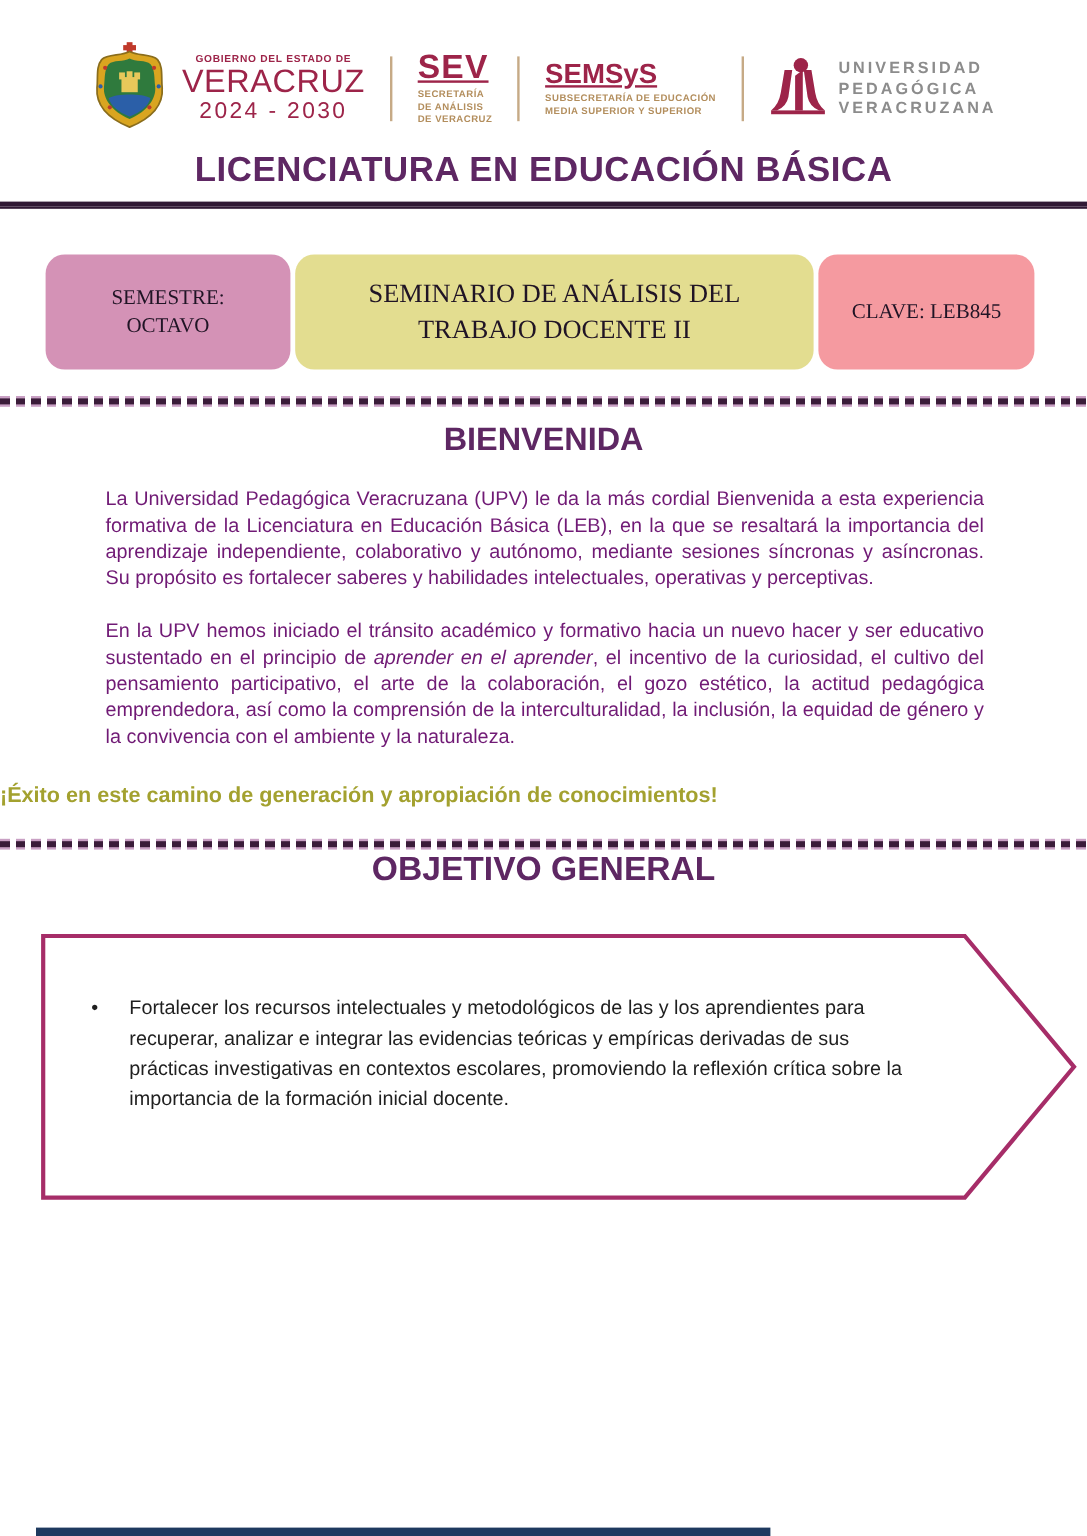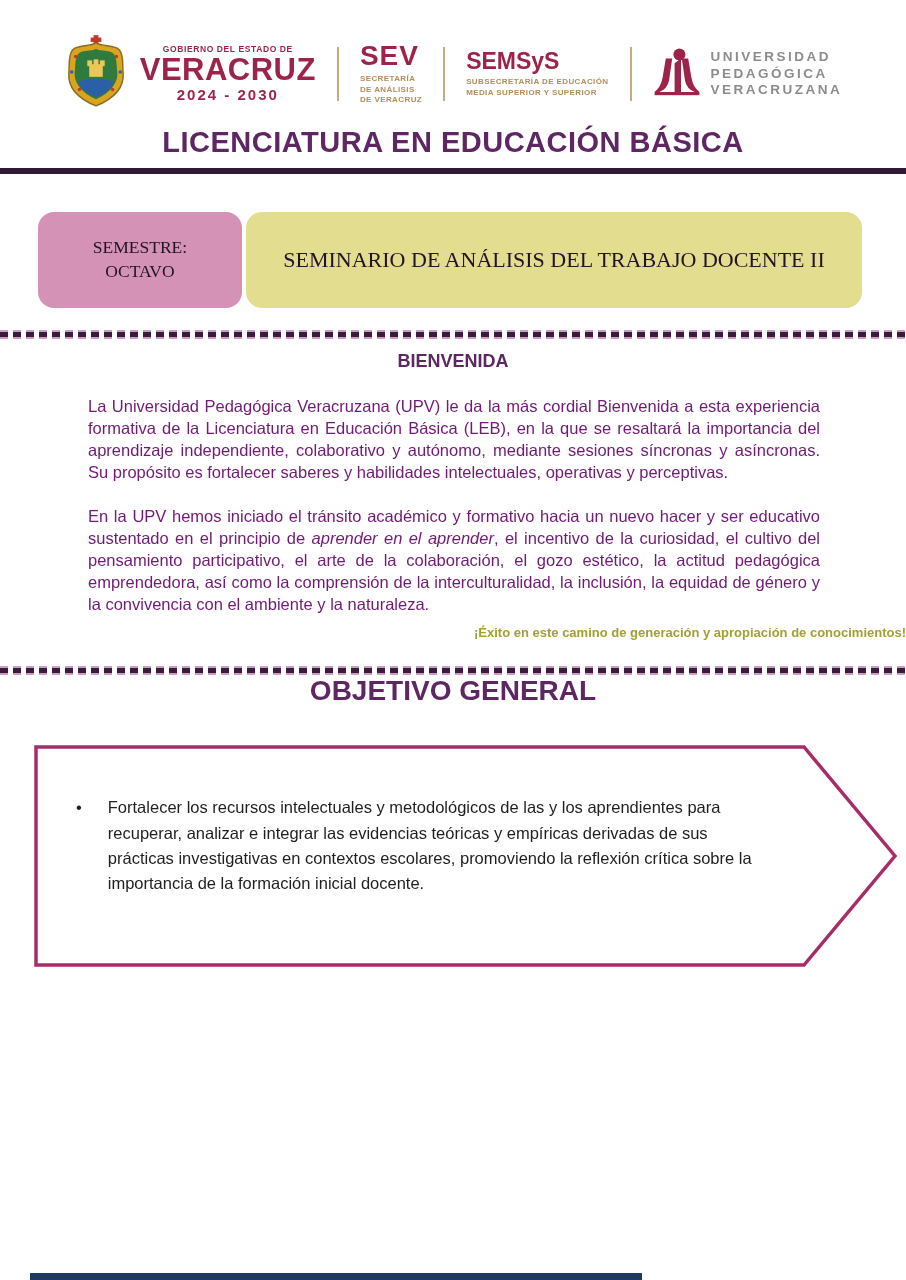--- a/index.html
+++ b/index.html
@@ -14,25 +14,25 @@
   }
   .pre { white-space: pre-line; }
 
   
   .header {
     display: flex; align-items: center; justify-content: center;
     gap: 12px; padding-top: 36px; height: 112px;
   }
   .gov-text { text-align: center; color: var(--maroon, #9D2449); line-height: 1.05; }
   .gov-top  { font-size: 8.5px; font-weight: bold; letter-spacing: .6px; }
-  .gov-name { font-size: 31px; font-weight: bold; letter-spacing: .5px; text-align: center; }
-  .gov-period { font-size: 15px; font-weight: bold; letter-spacing: 2px; }
+  .gov-name { font-size: 27px; font-weight: normal; letter-spacing: .5px; text-align: center; }
+  .gov-period { font-size: 19px; font-weight: normal; letter-spacing: 2px; }
   .vdiv { width: 2px; height: 54px; background: var(--gold, #B38E5D); opacity:.75; margin: 0 9px; }
   .agency { line-height: 1; }
-  .agency .acronym { color: var(--maroon, #9D2449); font-weight: bold; }
+  .agency .acronym { color: var(--maroon, #9D2449); font-weight: bold; text-decoration: underline; }
   .sev .acronym { font-size: 28px; letter-spacing: 1px; }
   .semsys .acronym { font-size: 23px; }
   .agency .subtitle {
     margin-top: 4px; color: var(--gold, #B38E5D);
     font-weight: bold; font-size: 8px; letter-spacing: .4px; line-height: 1.35;
   }
   .upv { display: flex; align-items: center; gap: 10px; }
   .upv-name {
     color: #8C8C8C; font-weight: bold; font-size: 13.5px;
     letter-spacing: 2.5px; line-height: 1.22;
@@ -71,33 +71,33 @@
     background-size: 100% 5px, 100% 9px;
     background-position: 0 2px, 0 0;
     background-repeat: no-repeat, no-repeat;
   }
   .dash1 { margin-top: 22px; }
   .dash2 { margin-top: 26px; }
 
   
   .section-heading {
     text-align: center; color: var(--heading_purple, #5E2763);
-    font-size: 18px; font-weight: bold;
+    font-size: 27px; font-weight: bold;
   }
   .bienvenida-h { margin-top: 12px; }
   .objetivo-h { font-size: 28px; }
   .body-copy {
     margin: 0 86px 0 88px; text-align: justify;
     font-size: 16.5px; line-height: 1.33; color: #701a75;
   }
   .p1 { margin-top: 24px; }
   .p2 { margin-top: 22px; }
   .exito {
-    margin-top: 10px; text-align: right;
-    color: var(--olive, #A3A12F); font-weight: bold; font-size: 13px;
+    margin-top: 27px; text-align: left;
+    color: var(--olive, #A3A12F); font-weight: bold; font-size: 18px;
   }
 
   
   .arrow-wrap { position: relative; margin: 38px 8px 0 34px; height: 222px; }
   .arrow-svg { position: absolute; inset: 0; width: 100%; height: 100%; }
   .arrow-content { position: absolute; left: 42px; top: 50px; right: 142px; }
   .bullet-item { display: flex; gap: 26px; font-size: 16.5px; line-height: 1.52; color: #1f1f1f; }
   .bullet-dot { flex: 0 0 auto; }
 
   
@@ -174,20 +174,21 @@
     </div>
   </div>
 
   <div class="doc-title">LICENCIATURA EN EDUCACIÓN BÁSICA</div>
   <div class="title-rule"></div>
 
   <div class="info-row">
     <div class="info-box box-semester pre">SEMESTRE:
 OCTAVO</div>
     <div class="info-box box-course">SEMINARIO DE ANÁLISIS DEL TRABAJO DOCENTE II</div>
+    <div class="info-box box-clave">CLAVE: LEB845</div>
   </div>
 
   <div class="dashes dash1"></div>
 
   <div class="section-heading bienvenida-h">BIENVENIDA</div>
 
   <p class="body-copy p1">La Universidad Pedagógica Veracruzana (UPV) le da la más cordial Bienvenida a esta experiencia formativa de la Licenciatura en Educación Básica (LEB), en la que se resaltará la importancia del aprendizaje independiente, colaborativo y autónomo, mediante sesiones síncronas y asíncronas. Su propósito es fortalecer saberes y habilidades intelectuales, operativas y perceptivas.</p>
 
   <p class="body-copy p2"><span>En la UPV hemos iniciado el tránsito académico y formativo hacia un nuevo hacer y ser educativo sustentado en el principio de </span><i>aprender en el aprender</i><span>, el incentivo de la curiosidad, el cultivo del pensamiento participativo, el arte de la colaboración, el gozo estético, la actitud pedagógica emprendedora, así como la comprensión de la interculturalidad, la inclusión, la equidad de género y la convivencia con el ambiente y la naturaleza.</span></p>
 

